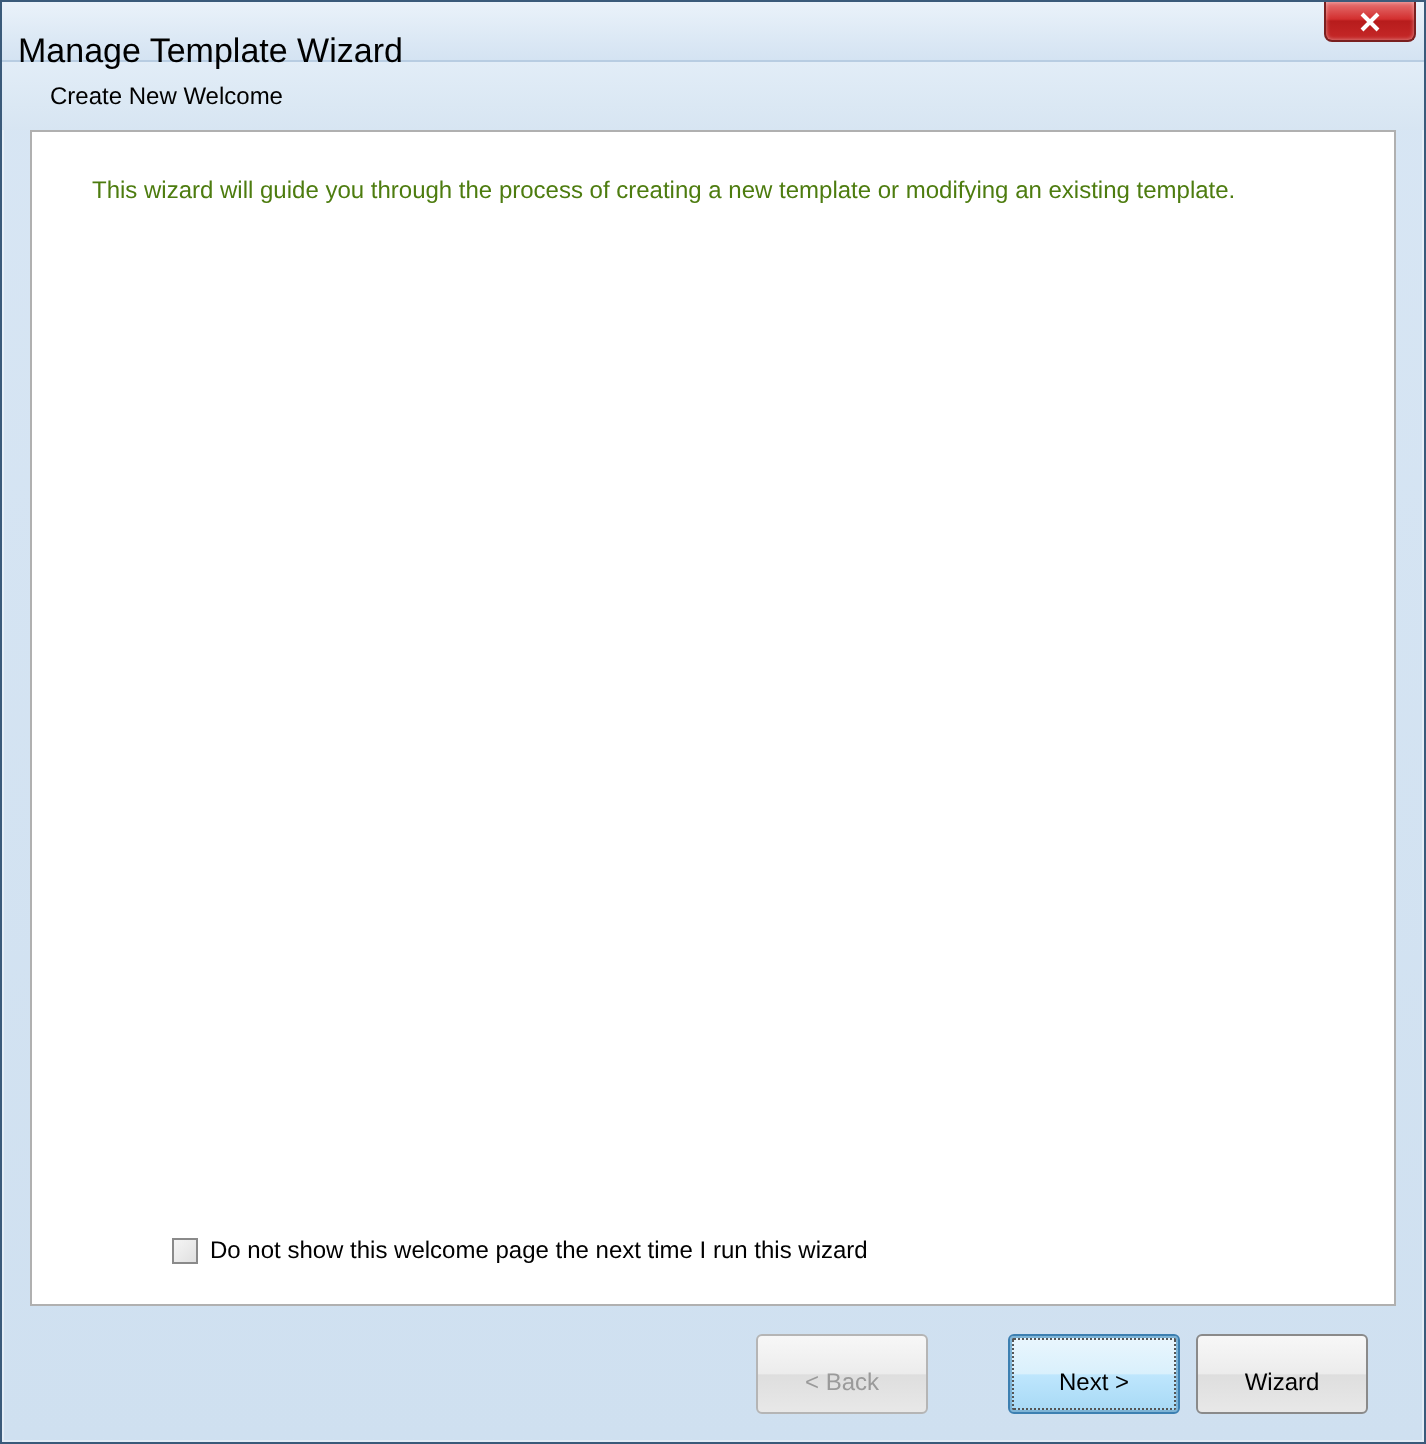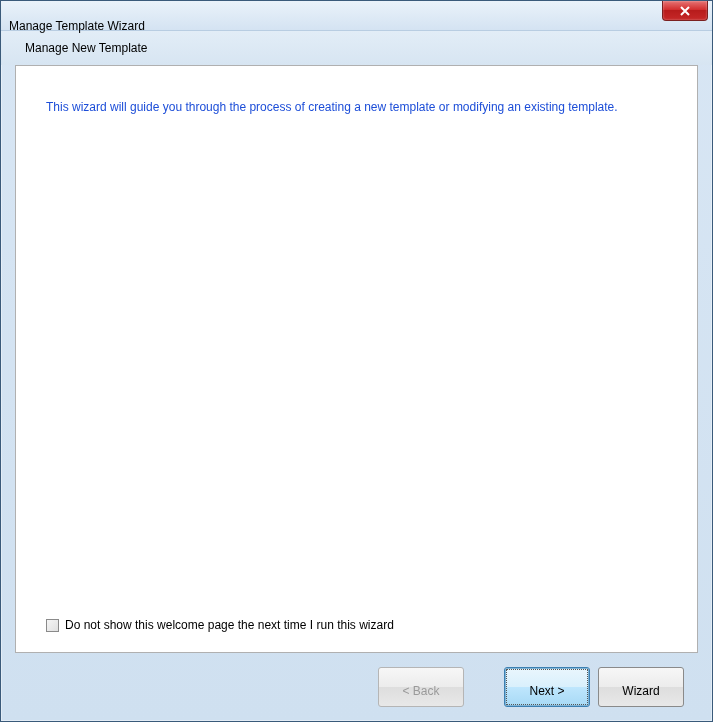--- a/index.html
+++ b/index.html
@@ -27,21 +27,21 @@
     .titlebar {
       height: 30px;
       background: linear-gradient(180deg, #eaf2fa 0%, #d4e3f2 100%);
       display: flex;
       align-items: center;
       padding: 0 8px;
       position: relative;
       border-bottom: 1px solid #b8cde2;
     }
     .titlebar-text {
-      font-size: 12px;
+      font-size: 17px;
       color: #000;
       margin-top: 20px;
     }
     .close-btn {
       position: absolute;
       right: 4px;
       top: 0;
       width: 46px;
       height: 20px;
       background: linear-gradient(180deg, #e57373 0%, #d32f2f 45%, #b71c1c 50%, #c62828 100%);
@@ -80,32 +80,32 @@
       position: relative;
     }
     .welcome-title {
       font-size: 16px;
       color: #0066cc;
       font-weight: normal;
       margin-bottom: 12px;
     }
     .welcome-text {
       font-size: 12px;
-      color: #1d4ed8;
+      color: #4d7c0f;
       margin-bottom: 20px;
-      margin-top: 12px;
     }
     .spacer {
       flex: 1;
     }
     .checkbox-row {
       display: flex;
       align-items: center;
       gap: 6px;
       margin-bottom: 4px;
+      margin-left: 40px;
     }
     .checkbox {
       width: 13px;
       height: 13px;
       border: 1px solid #8a8a8a;
       background: linear-gradient(135deg, #f5f5f5, #e0e0e0);
       cursor: pointer;
     }
     .checkbox-label {
       font-size: 12px;
@@ -148,21 +148,21 @@
   <div class="titlebar">
     <span class="titlebar-text">Manage Template Wizard</span>
     <div class="close-btn">
       <svg viewBox="0 0 12 10">
         <path d="M2 1 L10 9 M10 1 L2 9" stroke="#fff" stroke-width="2" fill="none"></path>
       </svg>
     </div>
   </div>
 
   <div class="subheader">
-    <span>Manage New Template</span>
+    <span>Create New Welcome</span>
   </div>
 
   <div class="content-wrap">
     <div class="content">
       <div class="welcome-text">This wizard will guide you through the process of creating a new template or modifying an existing template.</div>
       <div class="spacer"></div>
       <div class="checkbox-row">
         <div class="checkbox"></div>
         <span class="checkbox-label">Do not show this welcome page the next time I run this wizard</span>
       </div>

